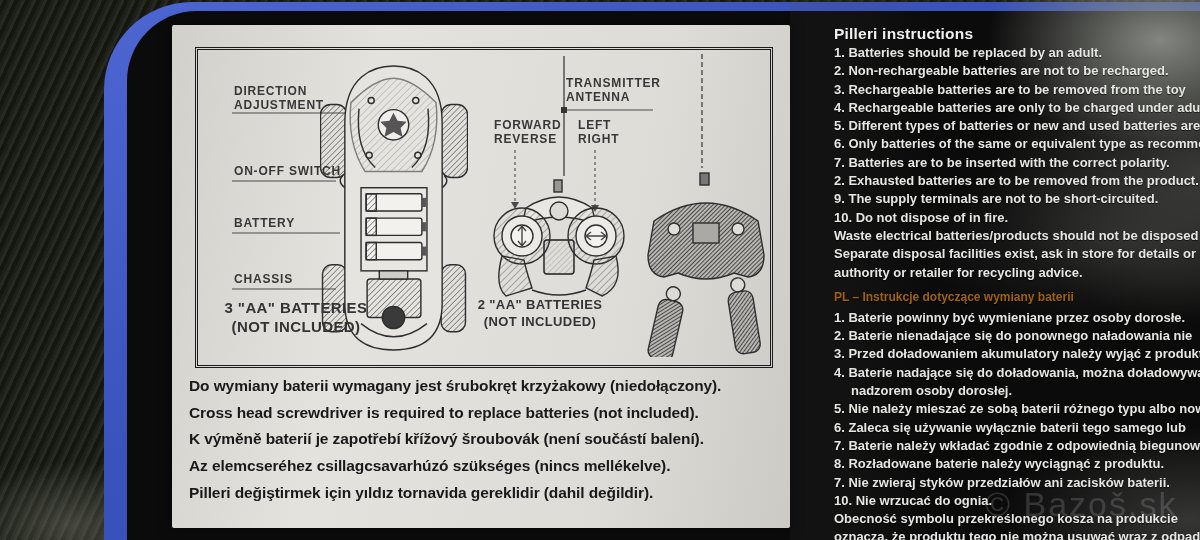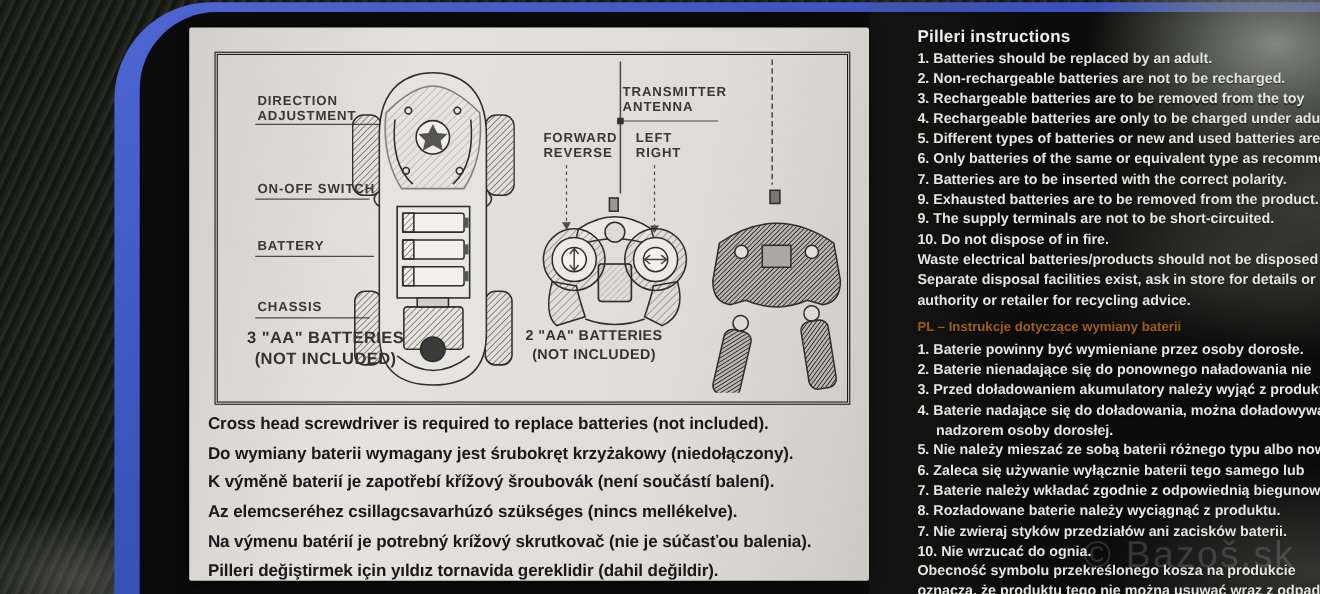--- a/index.html
+++ b/index.html
@@ -197,41 +197,40 @@
       <div>LEFT</div>
       <div>RIGHT</div>
     </div>
     <div class="abs bat-note" style="left:272px;top:246px;width:140px;font-size:13px;line-height:17px">
       <div>2 "AA" BATTERIES</div>
       <div>(NOT INCLUDED)</div>
     </div>
   </div>
 
   <div class="abs footer">
+    <div>Do wymiany baterii wymagany jest śrubokręt krzyżakowy (niedołączony).</div>
     <div>Cross head screwdriver is required to replace batteries (not included).</div>
-    <div>Do wymiany baterii wymagany jest śrubokręt krzyżakowy (niedołączony).</div>
     <div>K výměně baterií je zapotřebí křížový šroubovák (není součástí balení).</div>
     <div>Az elemcseréhez csillagcsavarhúzó szükséges (nincs mellékelve).</div>
-    <div>Na výmenu batérií je potrebný krížový skrutkovač (nie je súčasťou balenia).</div>
     <div>Pilleri değiştirmek için yıldız tornavida gereklidir (dahil değildir).</div>
   </div>
 </div>
 
 <div class="abs sheen"></div>
 
 <div class="abs instr">
   <div class="title">Pilleri instructions</div>
   <div class="iline">1. Batteries should be replaced by an adult.</div>
   <div class="iline">2. Non-rechargeable batteries are not to be recharged.</div>
   <div class="iline">3. Rechargeable batteries are to be removed from the toy</div>
   <div class="iline">4. Rechargeable batteries are only to be charged under adult</div>
   <div class="iline">5. Different types of batteries or new and used batteries are</div>
   <div class="iline">6. Only batteries of the same or equivalent type as recommended</div>
   <div class="iline">7. Batteries are to be inserted with the correct polarity.</div>
-  <div class="iline">9. Exhausted batteries are to be removed from the product.</div>
+  <div class="iline">2. Exhausted batteries are to be removed from the product.</div>
   <div class="iline">9. The supply terminals are not to be short-circuited.</div>
   <div class="iline">10. Do not dispose of in fire.</div>
   <div class="iline">Waste electrical batteries/products should not be disposed</div>
   <div class="iline">Separate disposal facilities exist, ask in store for details or local</div>
   <div class="iline">authority or retailer for recycling advice.</div>
 
   <div class="pl-title">PL – Instrukcje dotyczące wymiany baterii</div>
   <div class="iline">1. Baterie powinny być wymieniane przez osoby dorosłe.</div>
   <div class="iline">2. Baterie nienadające się do ponownego naładowania nie</div>
   <div class="iline">3. Przed doładowaniem akumulatory należy wyjąć z produktu.</div>

